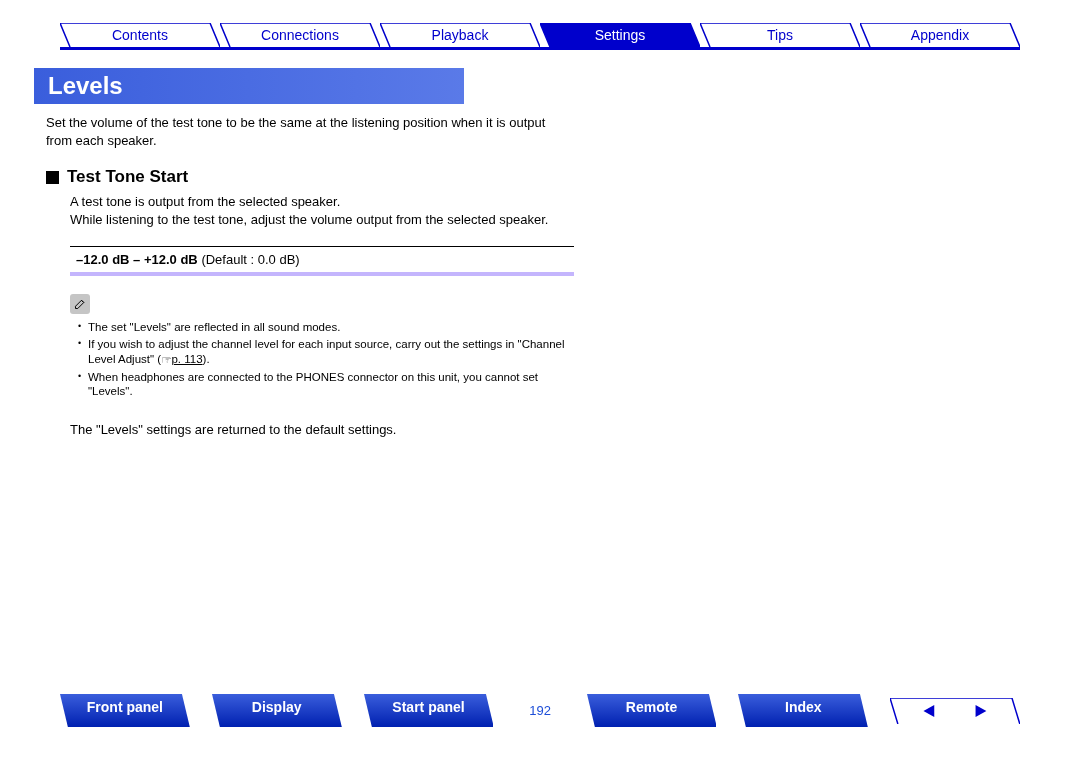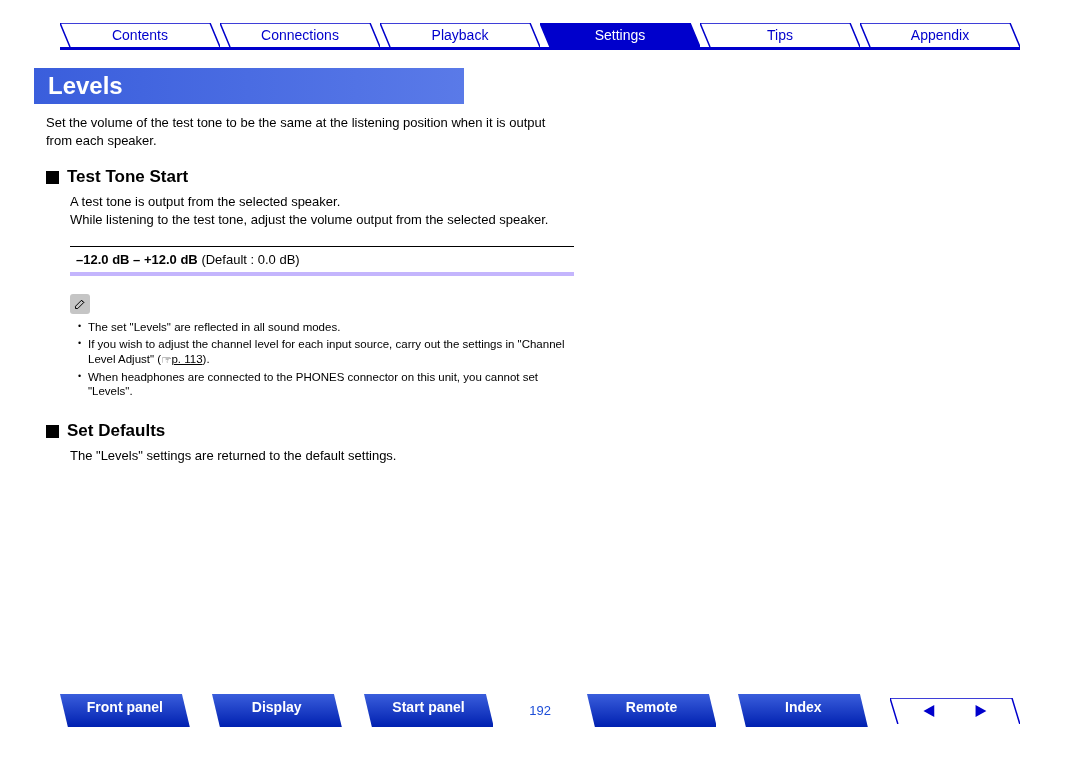--- a/index.html
+++ b/index.html
@@ -114,24 +114,20 @@
     <ul class="bullet-list">
       <li><span>The set "Levels" are reflected in all sound modes.</span></li>
       <li>
         <span>If you wish to adjust the channel level for each input source, carry out the settings in "Channel Level Adjust" (</span><span class="hand-icon">☞</span><span class="pg-link">p. 113</span><span>).</span>
       </li>
       <li><span>When headphones are connected to the PHONES connector on this unit, you cannot set "Levels".</span></li>
     </ul>
   </div>
 
   <div class="subsection">
-    <div class="sub-title">
-      <span class="sq"></span>
-      <span>Set Defaults</span>
-    </div>
     <div class="sub-body">The "Levels" settings are returned to the default settings.</div>
   </div>
 </div>
 
 <div class="bottom-nav">
   <div class="bottom-tab">
     <svg viewBox="0 0 132 26" preserveAspectRatio="none">
         <defs>
           <linearGradient id="gb1" x1="0" y1="0" x2="0" y2="1">
             <stop offset="0" stop-color="#3a5edc"></stop>

